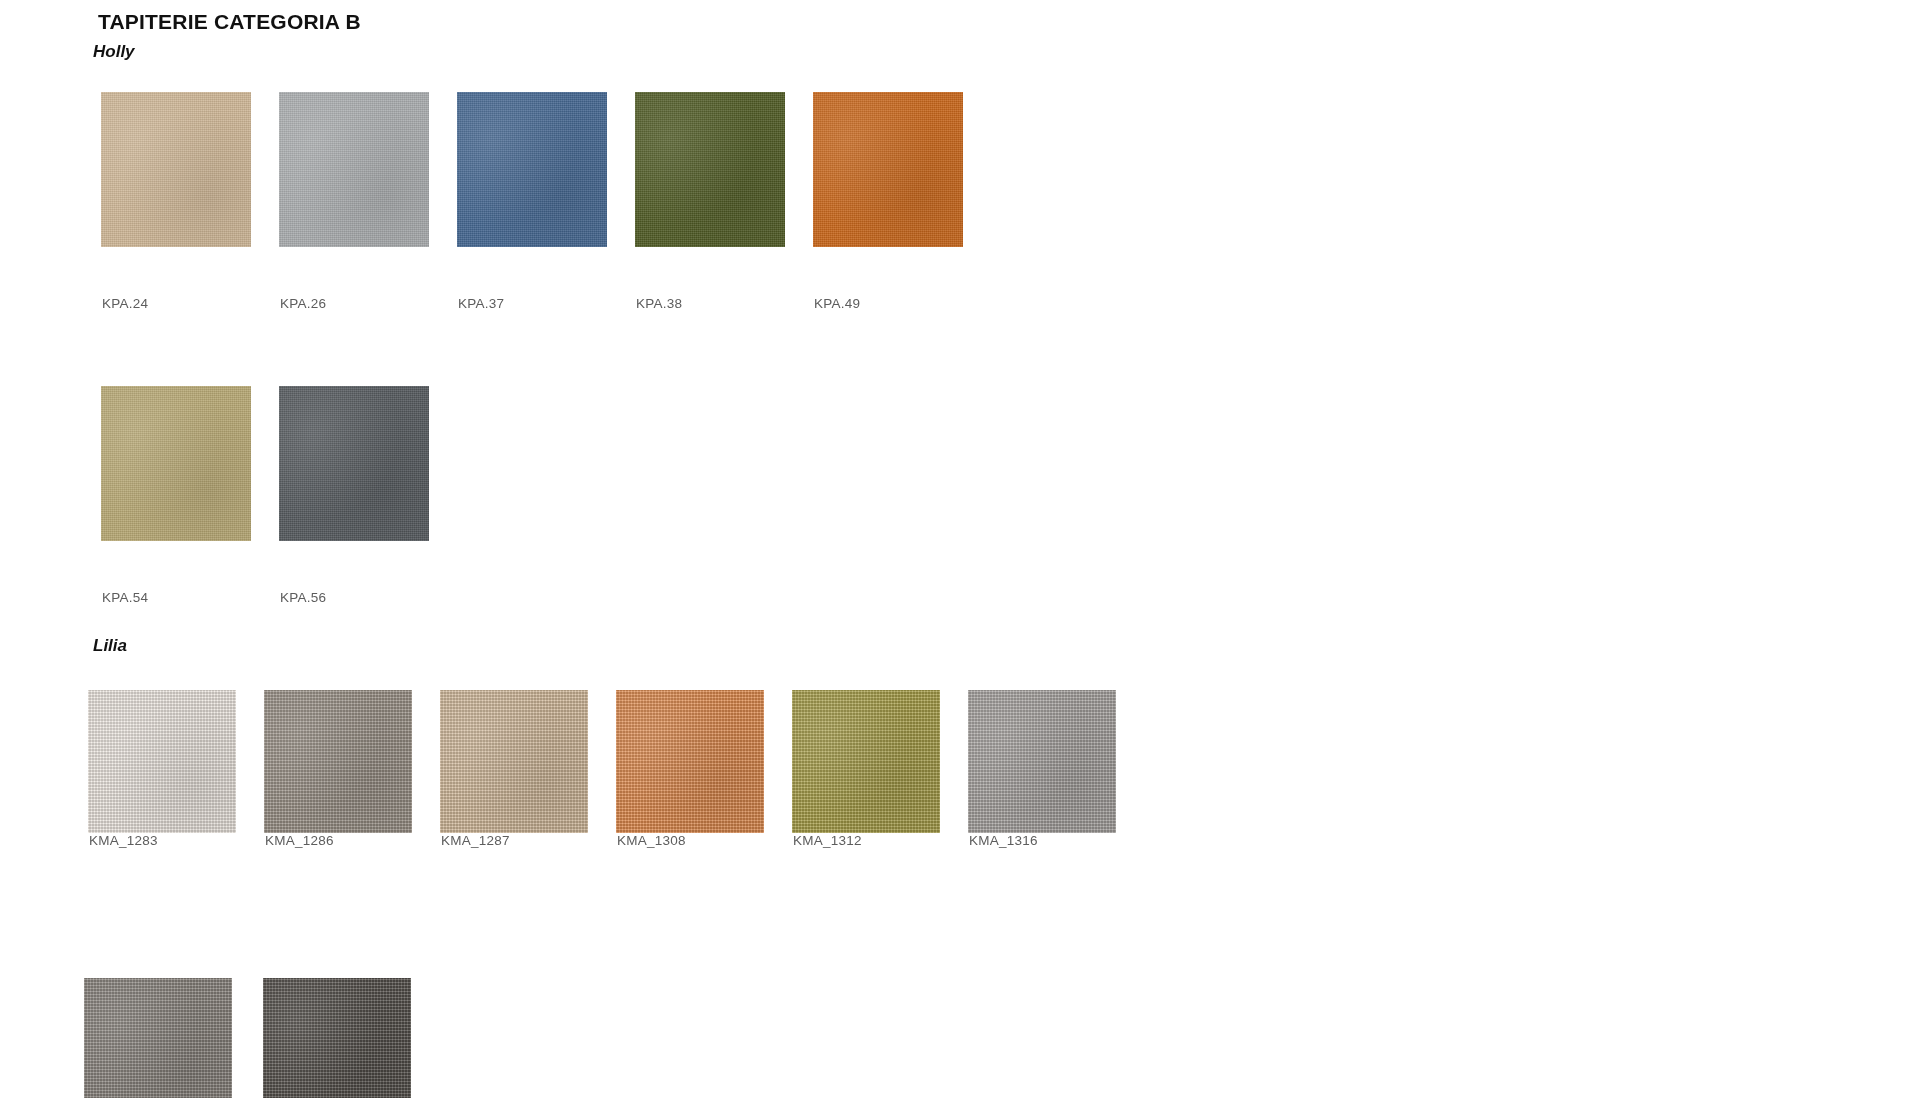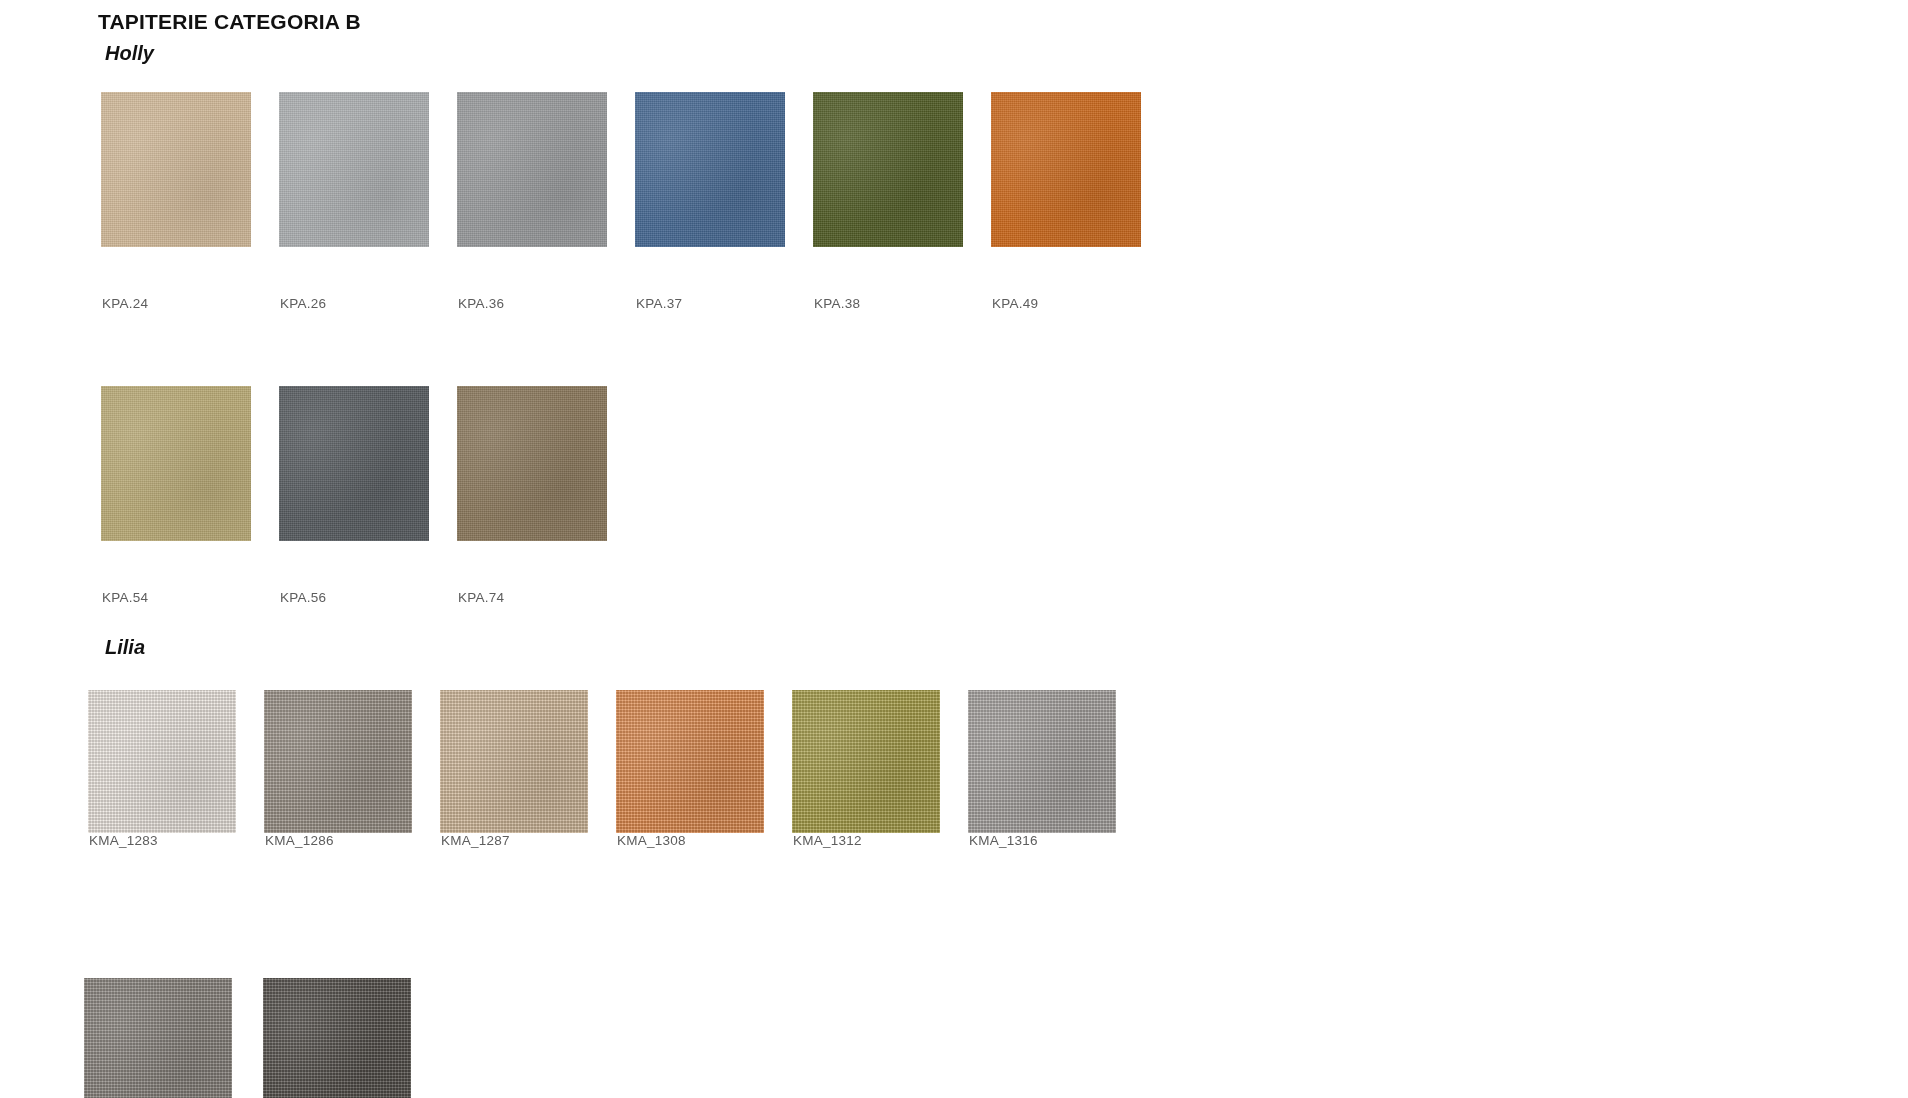--- a/index.html
+++ b/index.html
@@ -25,22 +25,22 @@
     left: 98px;
     top: 10px;
     font-size: 21px;
     font-weight: bold;
     letter-spacing: 0.2px;
     color: #111111;
     white-space: nowrap;
   }
   .family-title {
     position: absolute;
-    left: 105px;
-    font-size: 20px;
+    left: 93px;
+    font-size: 17px;
     font-style: italic;
     font-weight: 600;
     color: #111111;
     white-space: nowrap;
   }
   #family-holly { top: 42px; }
   #family-lilia { top: 636px; }
 
   
   .swatch-row {
@@ -125,24 +125,20 @@
   <div class="swatch-row" id="row-holly-1">
     <div class="swatch-cell">
       <span class="swatch-chip" style="background-color:#cdb595;"></span>
       <span class="swatch-label">KPA.24</span>
     </div>
     <div class="swatch-cell">
       <span class="swatch-chip" style="background-color:#a7aaac;"></span>
       <span class="swatch-label">KPA.26</span>
     </div>
     <div class="swatch-cell">
-      <span class="swatch-chip" style="background-color:#949698;"></span>
-      <span class="swatch-label">KPA.36</span>
-    </div>
-    <div class="swatch-cell">
       <span class="swatch-chip" style="background-color:#43658e;"></span>
       <span class="swatch-label">KPA.37</span>
     </div>
     <div class="swatch-cell">
       <span class="swatch-chip" style="background-color:#4e5a24;"></span>
       <span class="swatch-label">KPA.38</span>
     </div>
     <div class="swatch-cell">
       <span class="swatch-chip" style="background-color:#c5651a;"></span>
       <span class="swatch-label">KPA.49</span>
@@ -151,24 +147,20 @@
 
   <div class="swatch-row" id="row-holly-2">
     <div class="swatch-cell">
       <span class="swatch-chip" style="background-color:#b5a673;"></span>
       <span class="swatch-label">KPA.54</span>
     </div>
     <div class="swatch-cell">
       <span class="swatch-chip" style="background-color:#53585c;"></span>
       <span class="swatch-label">KPA.56</span>
     </div>
-    <div class="swatch-cell">
-      <span class="swatch-chip" style="background-color:#867458;"></span>
-      <span class="swatch-label">KPA.74</span>
-    </div>
   </div>
 
   <div class="family-title" id="family-lilia">Lilia</div>
 
   <div class="swatch-row" id="row-lilia-1">
     <div class="swatch-cell">
       <span class="swatch-chip weave-coarse" style="background-color:#efe9e2;"></span>
       <span class="swatch-label">KMA_1283</span>
     </div>
     <div class="swatch-cell">

